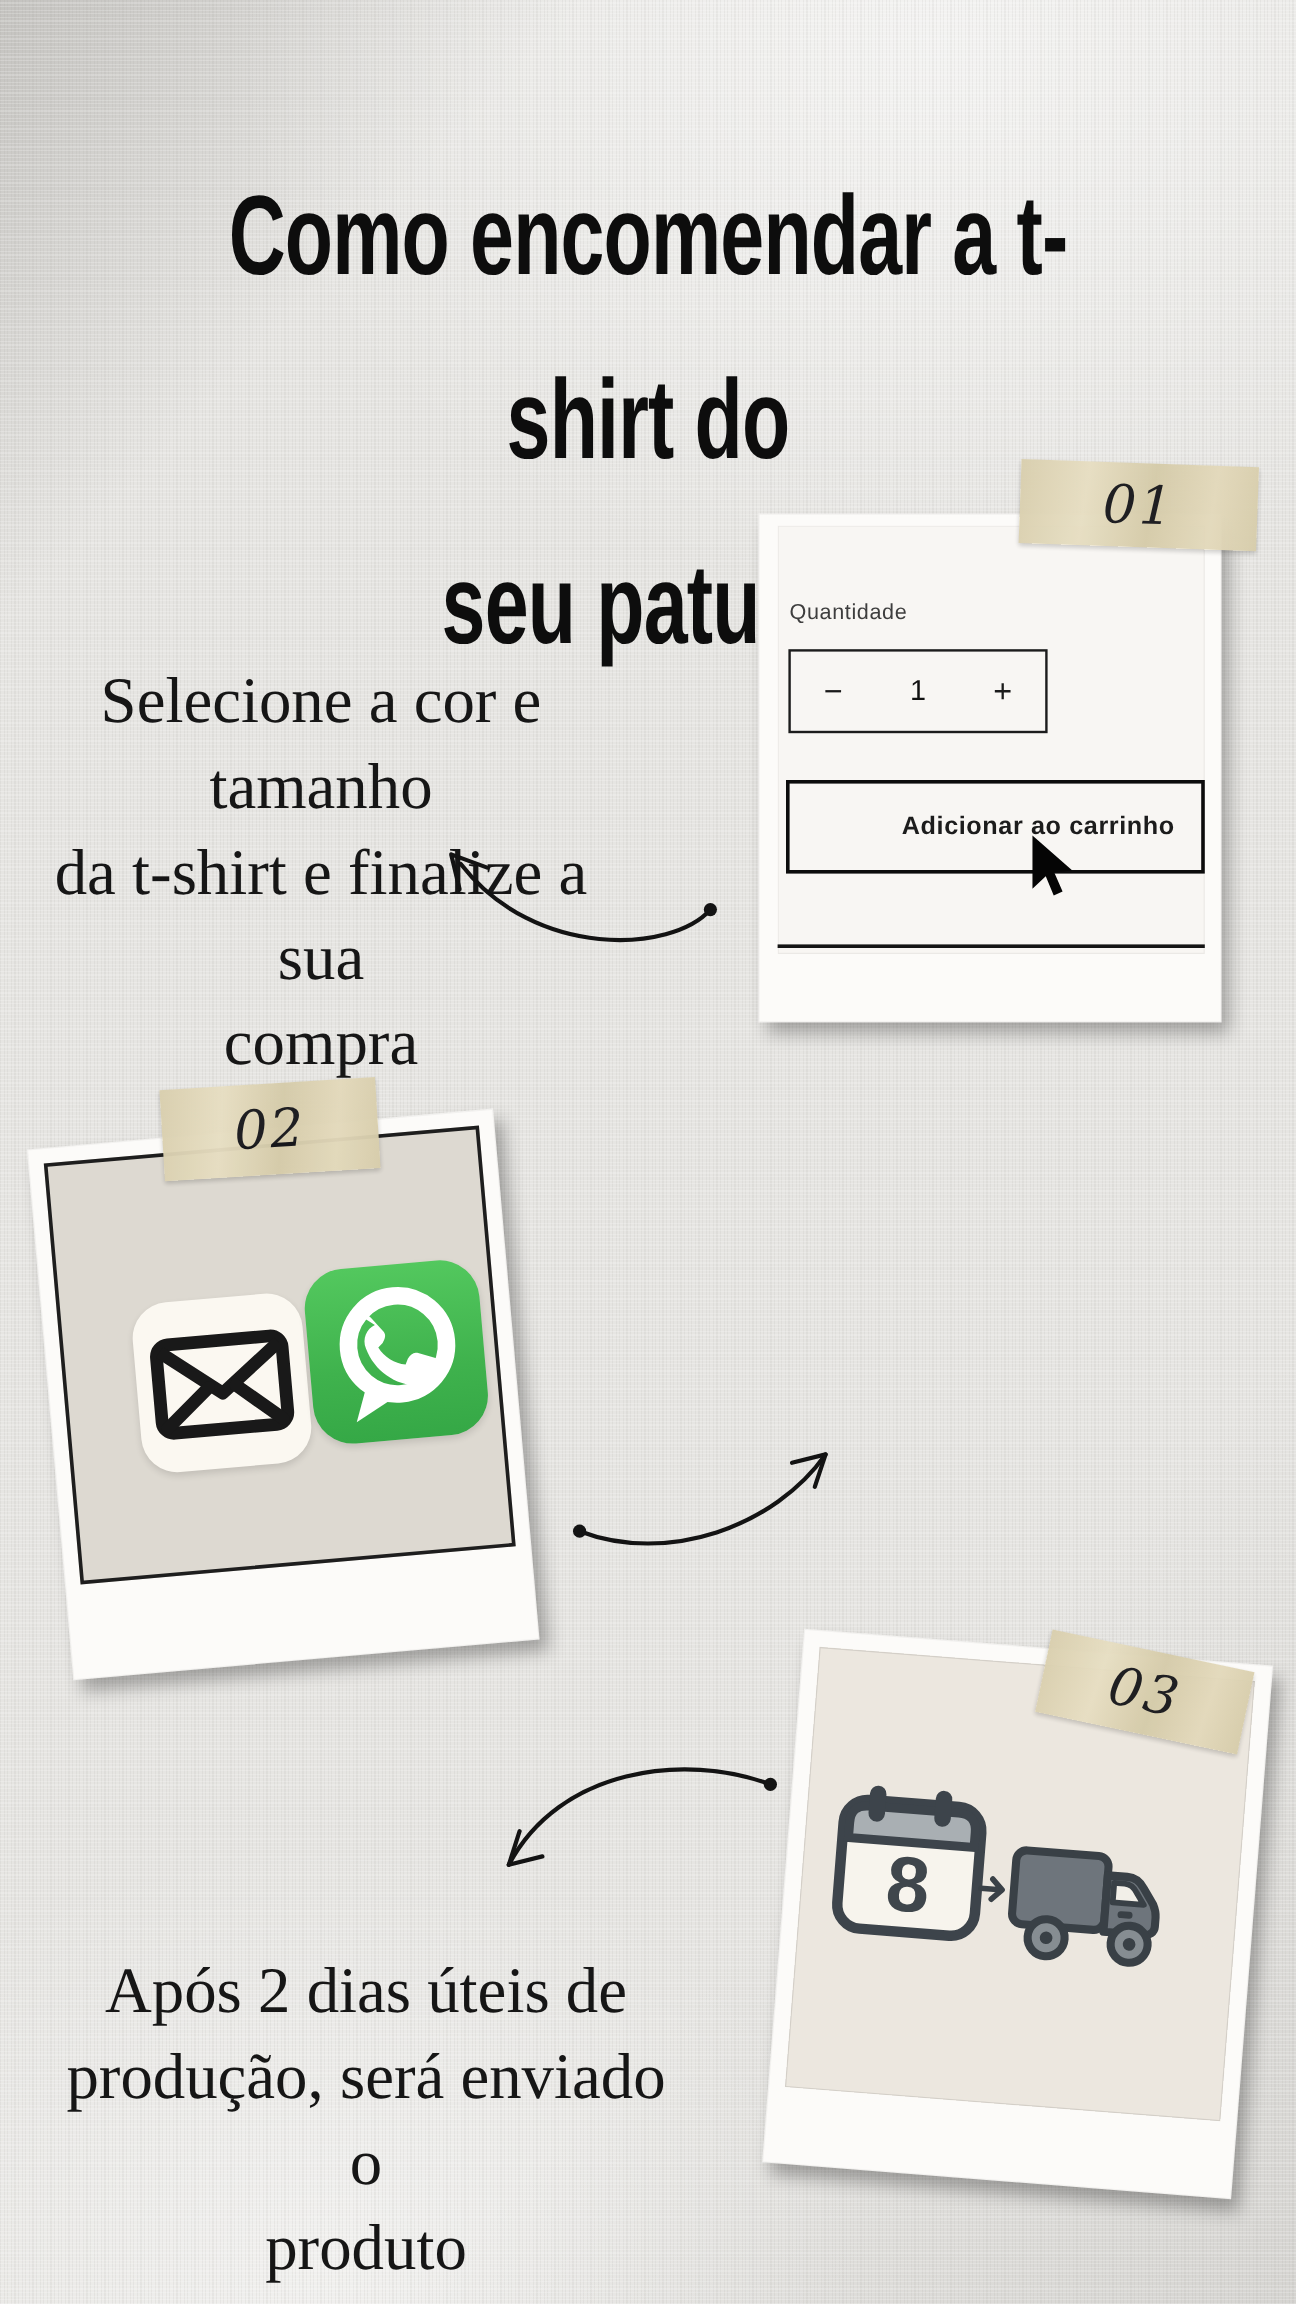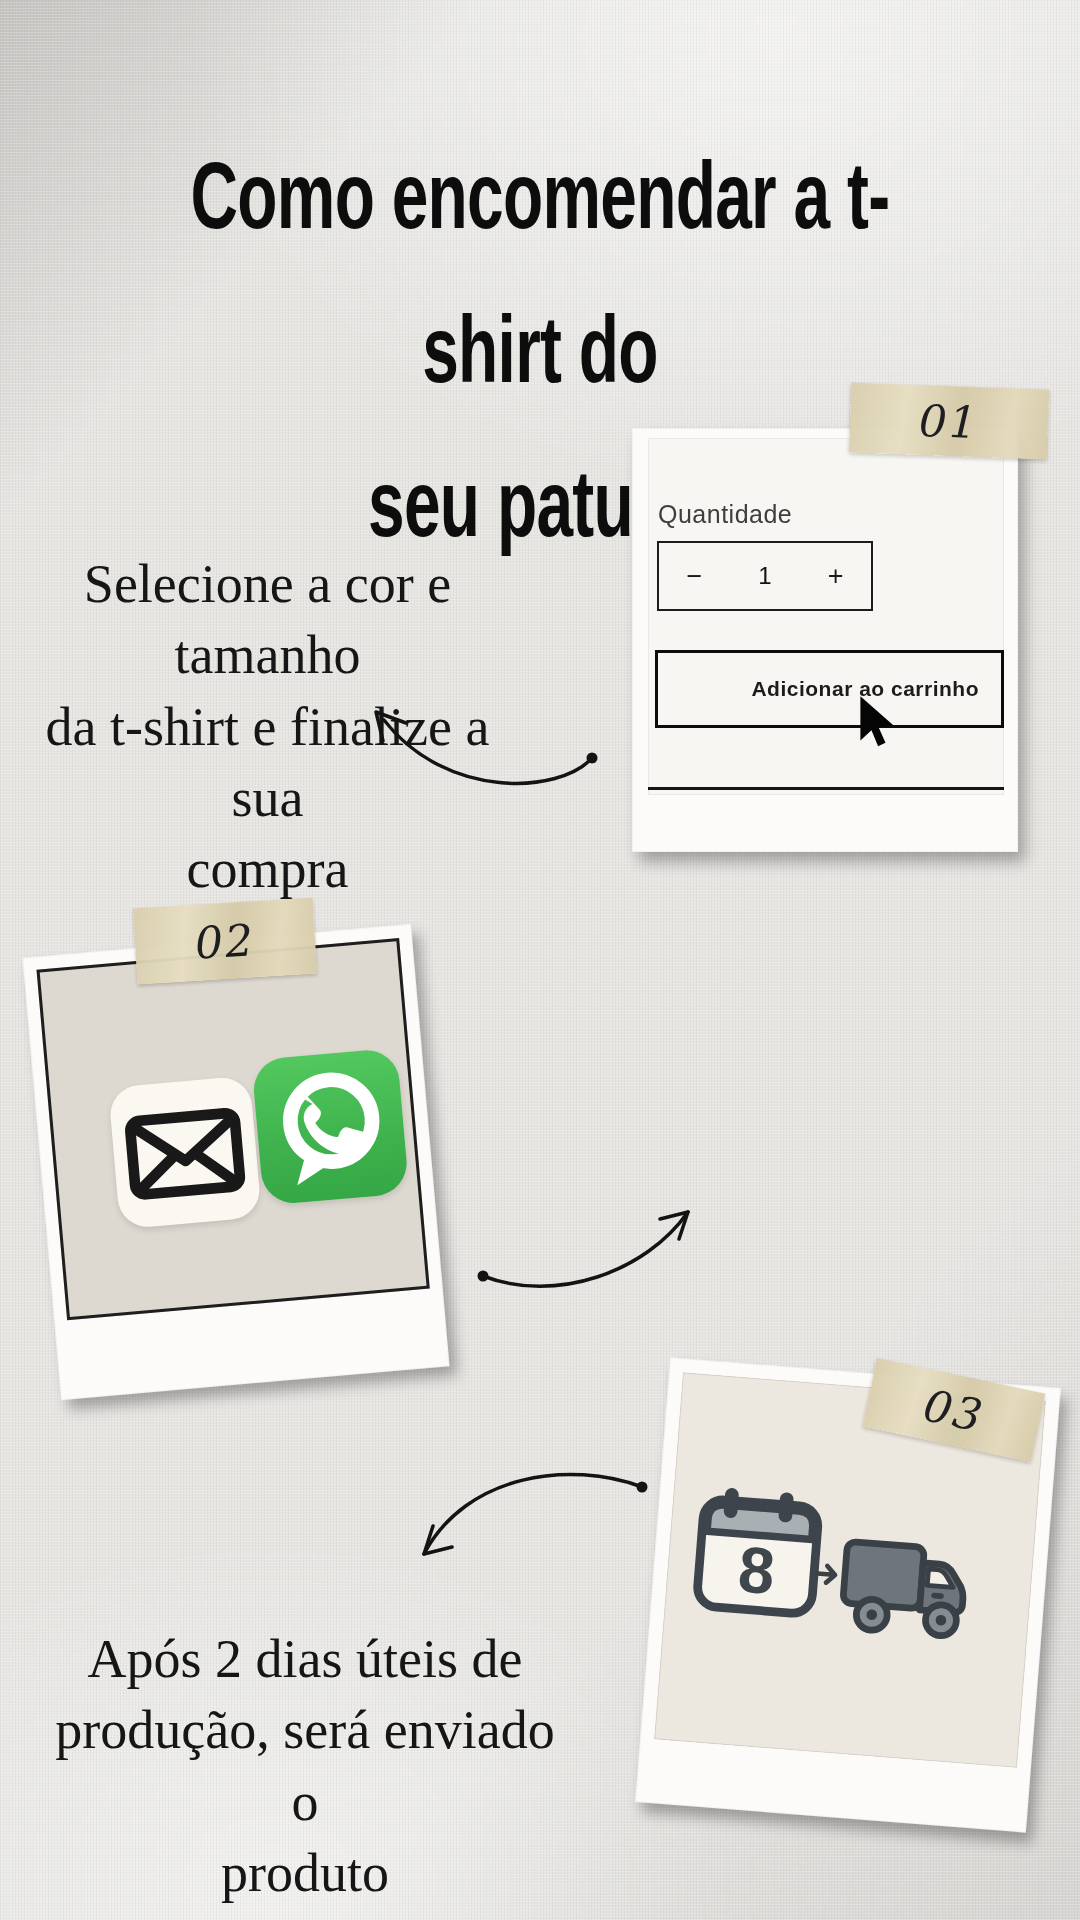--- a/index.html
+++ b/index.html
@@ -37,21 +37,21 @@
   .card3{left:652px;top:1372px;width:392px;height:446px;transform:rotate(4.5deg);}
   .shot{position:absolute;box-sizing:border-box;}
   .shot1{left:16px;top:10px;width:356px;height:357px;background:#f8f6f3;
     box-shadow:inset 0 0 0 1px rgba(0,0,0,.05);}
   .shot2{left:13px;top:13px;width:364px;height:352px;background:#ddd9d1;border:3px solid #1e1e1e;}
   .shot3{left:14px;top:14px;width:364px;height:368px;background:#ece7df;
     box-shadow:inset 0 0 0 1px rgba(0,0,0,.10);}
 
   
   .qty-label{position:absolute;left:10px;top:62px;font-family:"Liberation Sans",sans-serif;
-    font-size:25px;color:#3e3e3e;letter-spacing:.5px;}
+    font-size:18px;color:#3e3e3e;letter-spacing:.5px;}
   .qty-box{position:absolute;left:9px;top:103px;width:216px;height:70px;box-sizing:border-box;
     border:2px solid #1c1c1c;display:flex;align-items:center;font-family:"Liberation Sans",sans-serif;}
   .qty-box span{flex:1;text-align:center;}
   .qty-minus,.qty-plus{font-size:27px;color:#1a1a1a;cursor:default;}
   .qty-value{font-size:24px;color:#111;}
   .cart-btn{position:absolute;left:7px;top:212px;width:349px;height:78px;box-sizing:border-box;
     border:3px solid #0c0c0c;display:flex;align-items:center;justify-content:flex-end;
     padding-right:22px;font-family:"Liberation Sans",sans-serif;font-size:21px;font-weight:600;
     letter-spacing:.5px;color:#1c1c1c;background:#f8f6f3;}
   .cursor{position:absolute;left:205px;top:256px;width:48px;height:60px;}

